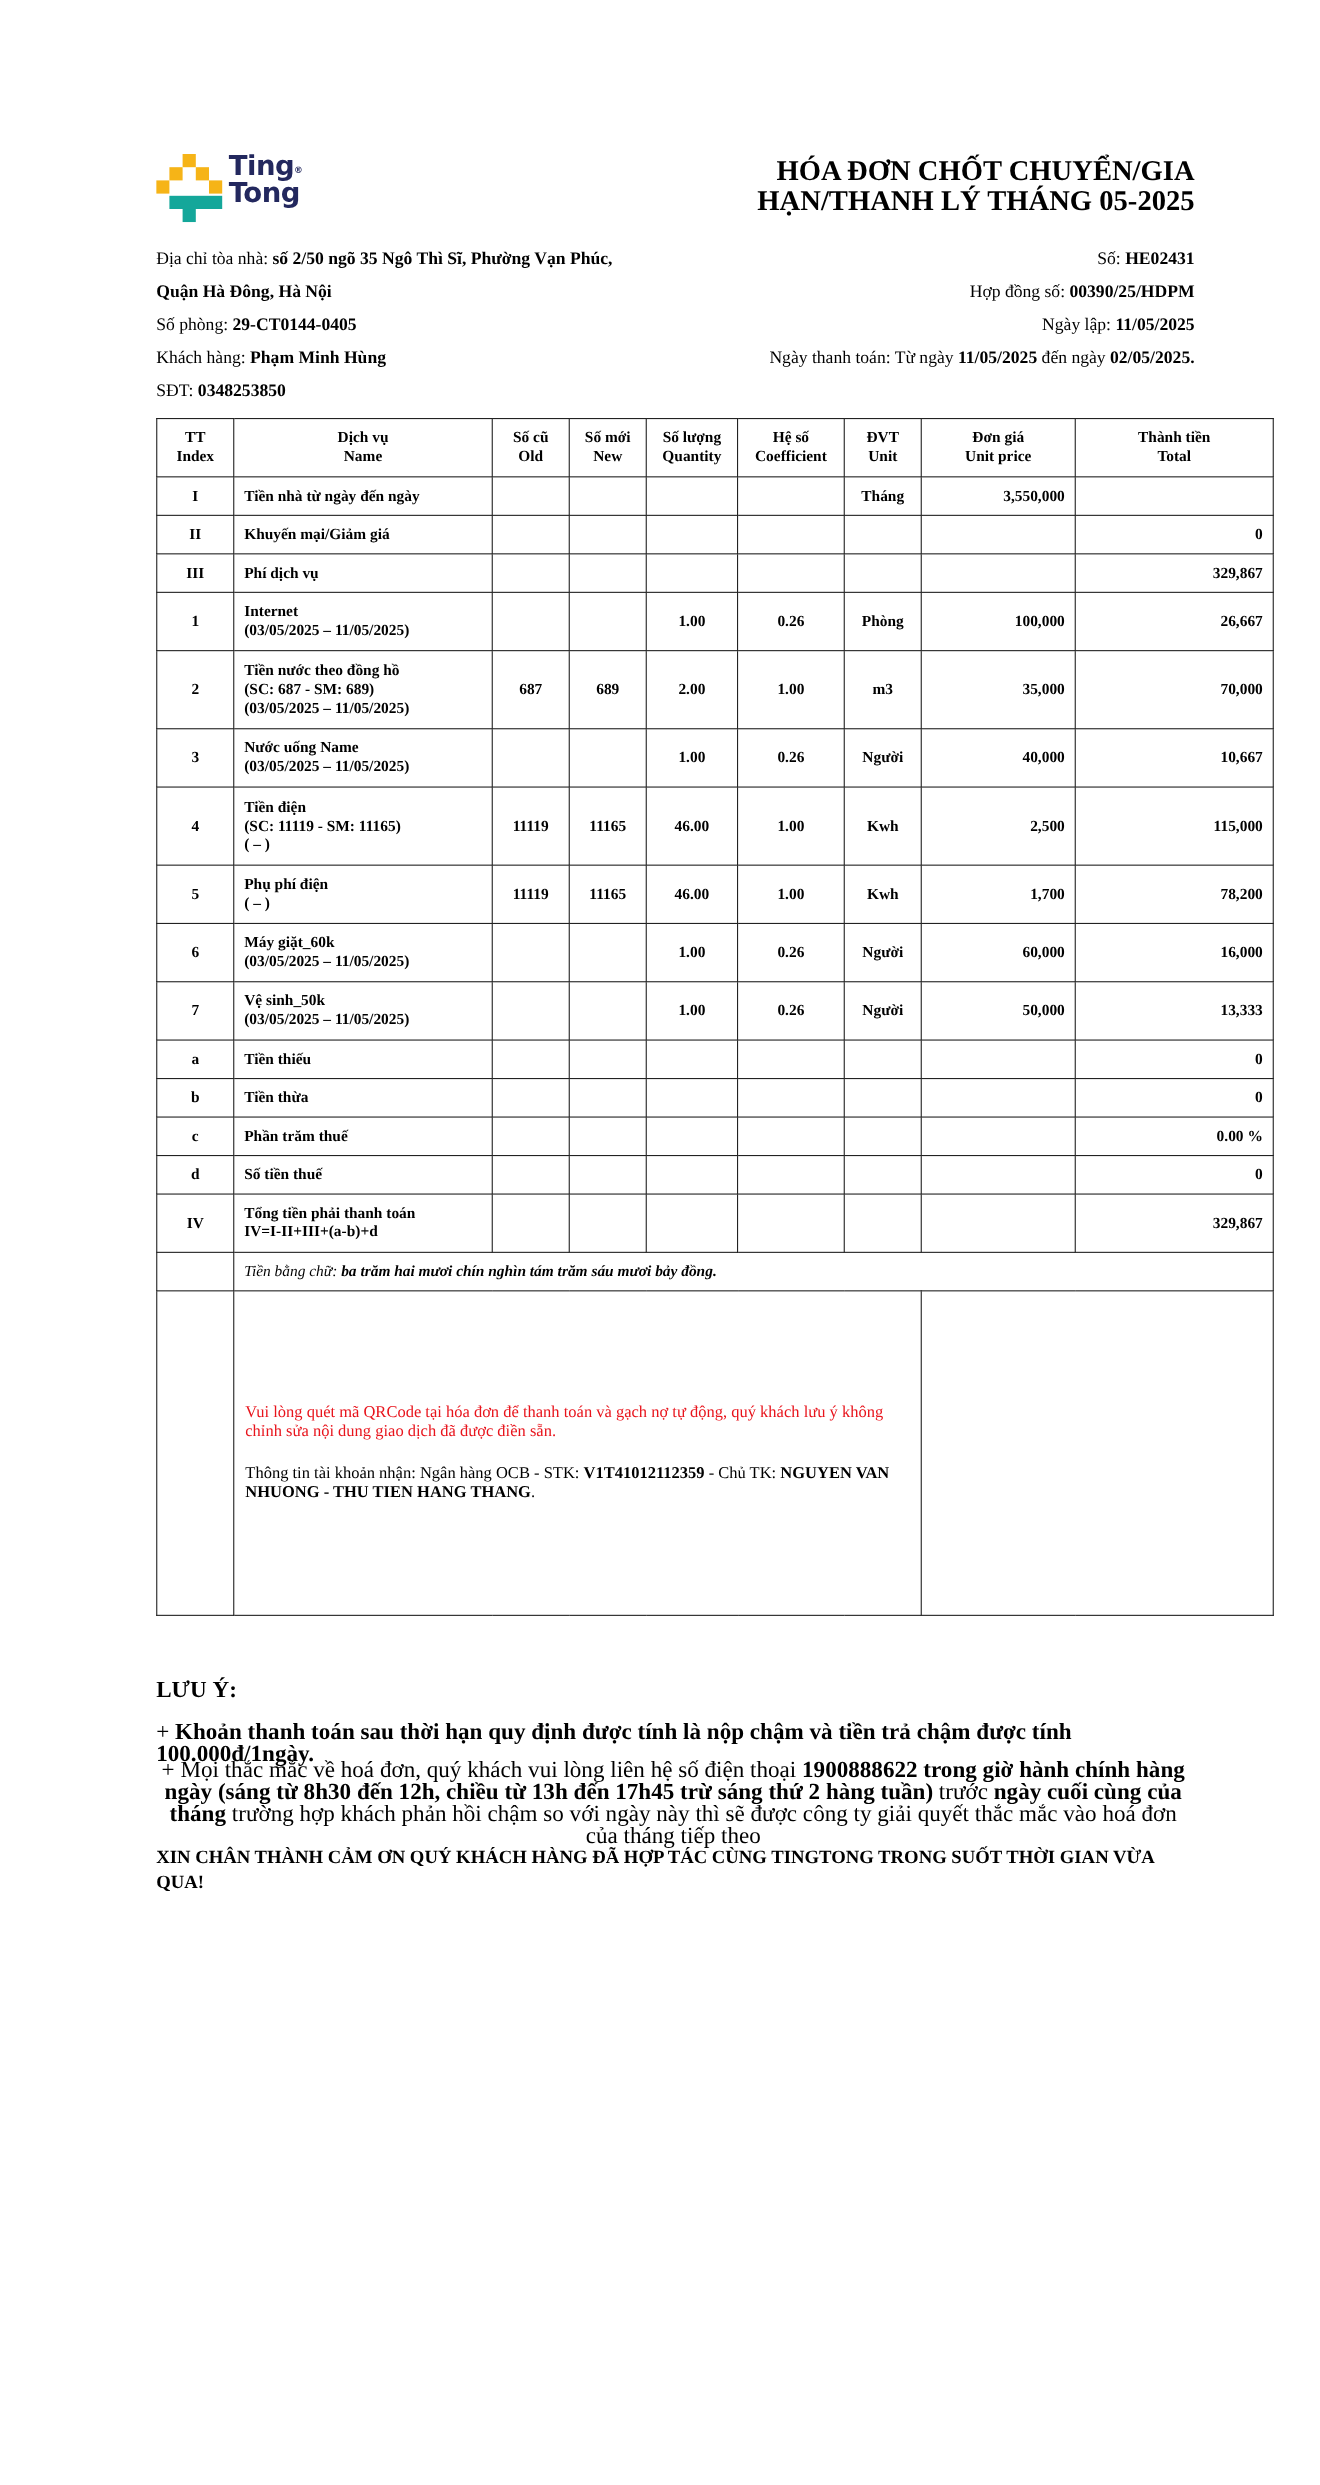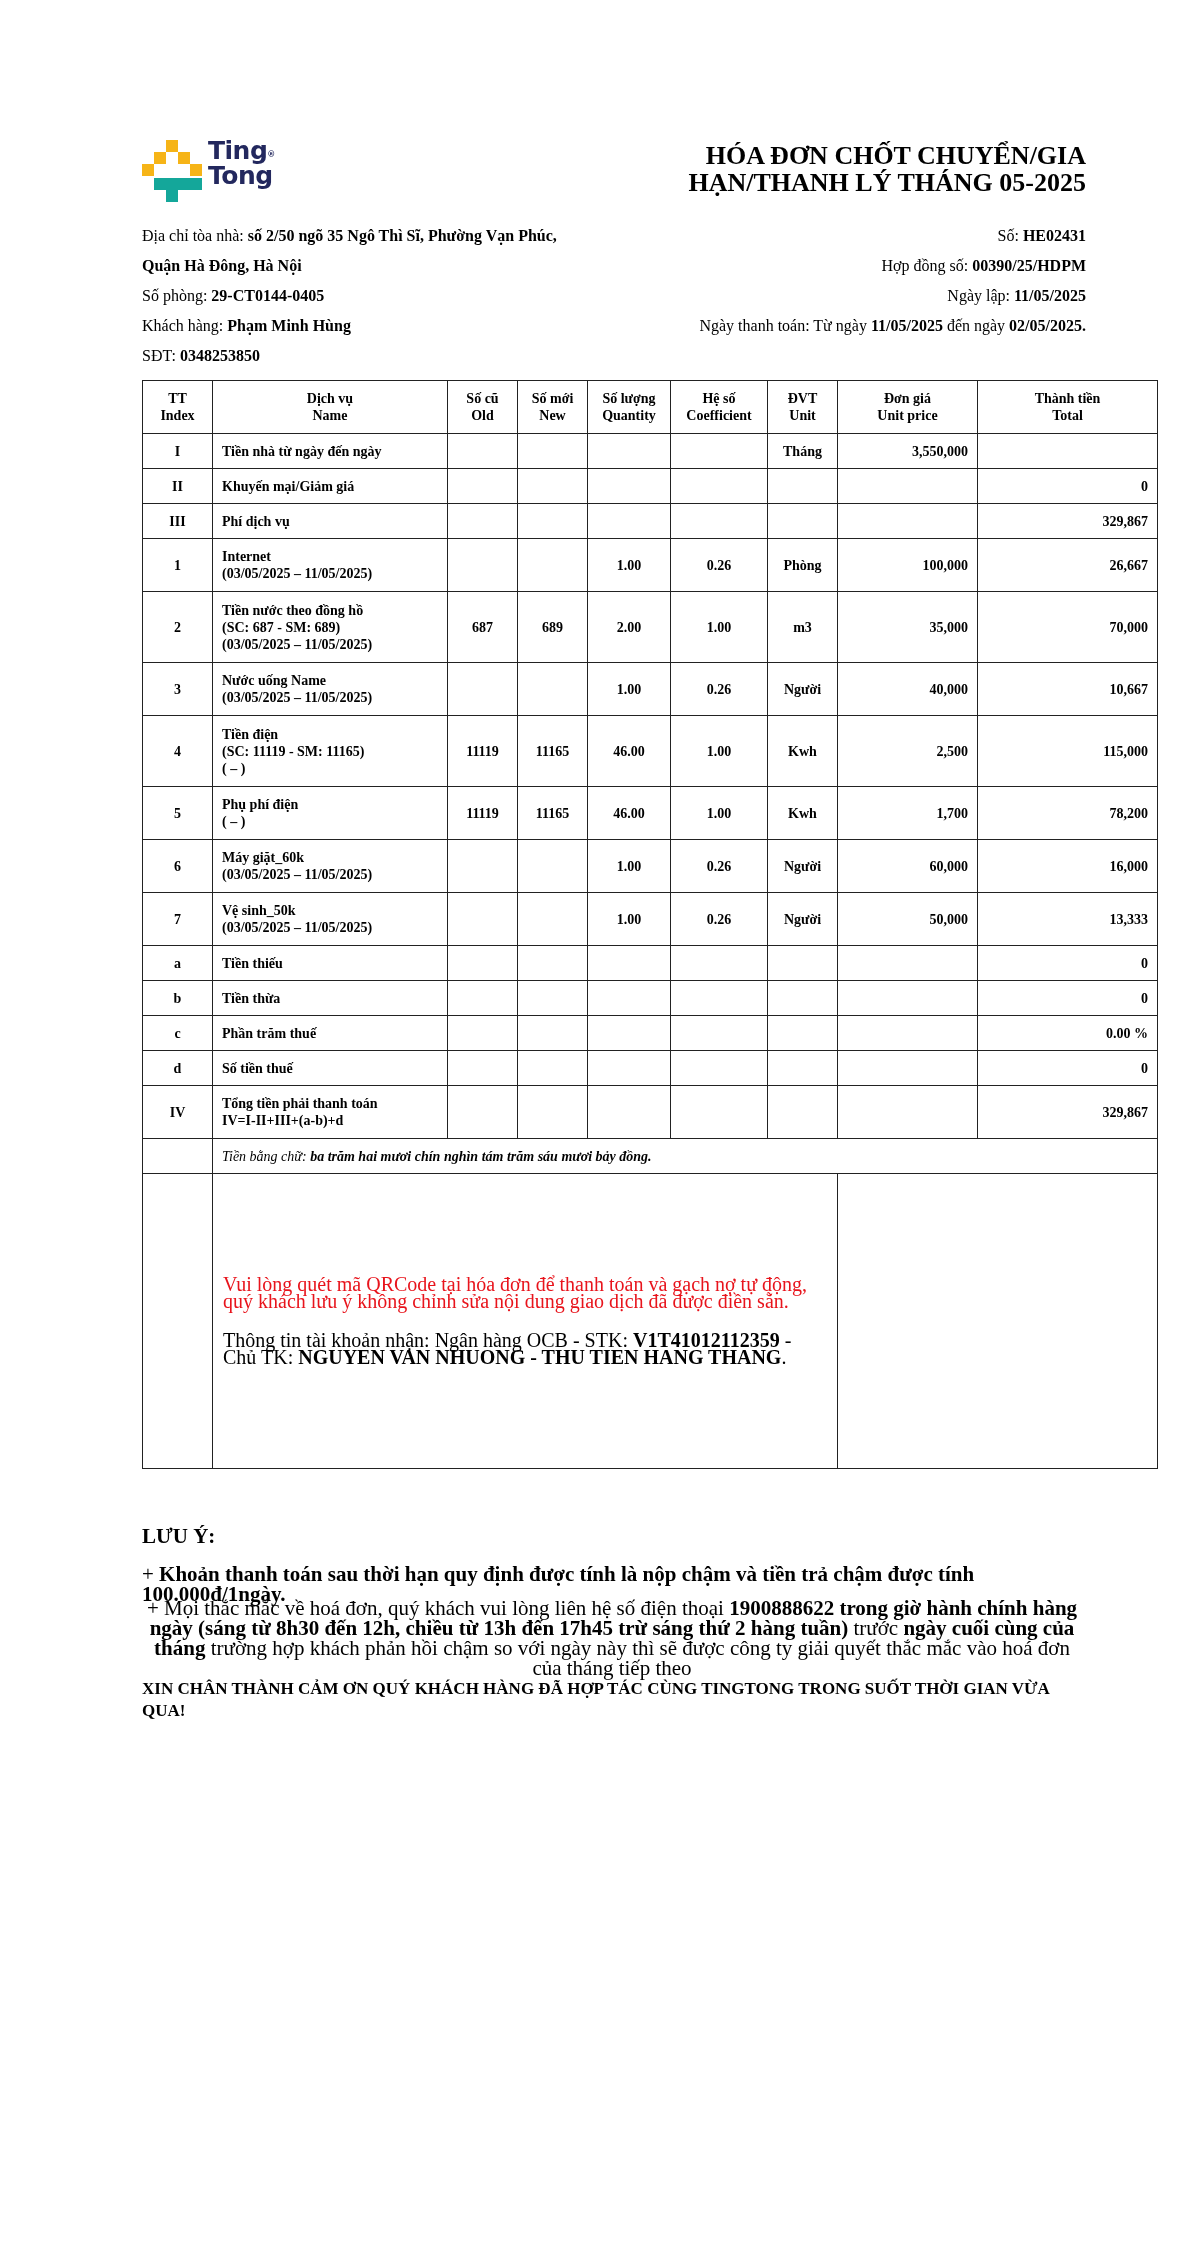--- a/index.html
+++ b/index.html
@@ -27,21 +27,21 @@
   .c { text-align: center; }
   .r { text-align: right; }
   .l { text-align: left; }
   tr.h36 td { height: 34px; }
   tr.h54 td { height: 52px; }
   tr.h72 td { height: 70px; }
   tr.words td { height: 34px; }
   .words-cell { font-weight: normal; font-style: italic; font-size: 14px; }
   .words-cell b { font-weight: bold; font-style: italic; }
   tr.payrow td { height: 294px; }
-  .paytext { font-weight: normal; font-size: 20px; line-height: 20px; padding-left: 10px !important; }
+  .paytext { font-weight: normal; font-size: 15px; line-height: 20px; padding-left: 10px !important; }
   .pay-red { color: #e8141c; margin-bottom: 22px; }
   .pay-black b { font-weight: bold; }
 
   
   .note { position: absolute; left: 142px; width: 920px; font-size: 21px; line-height: 20px; }
   .note b { font-weight: bold; }
   .thanks { font-weight: bold; font-size: 17px; line-height: 22px; }
 </style>
 </head>
 <body>

